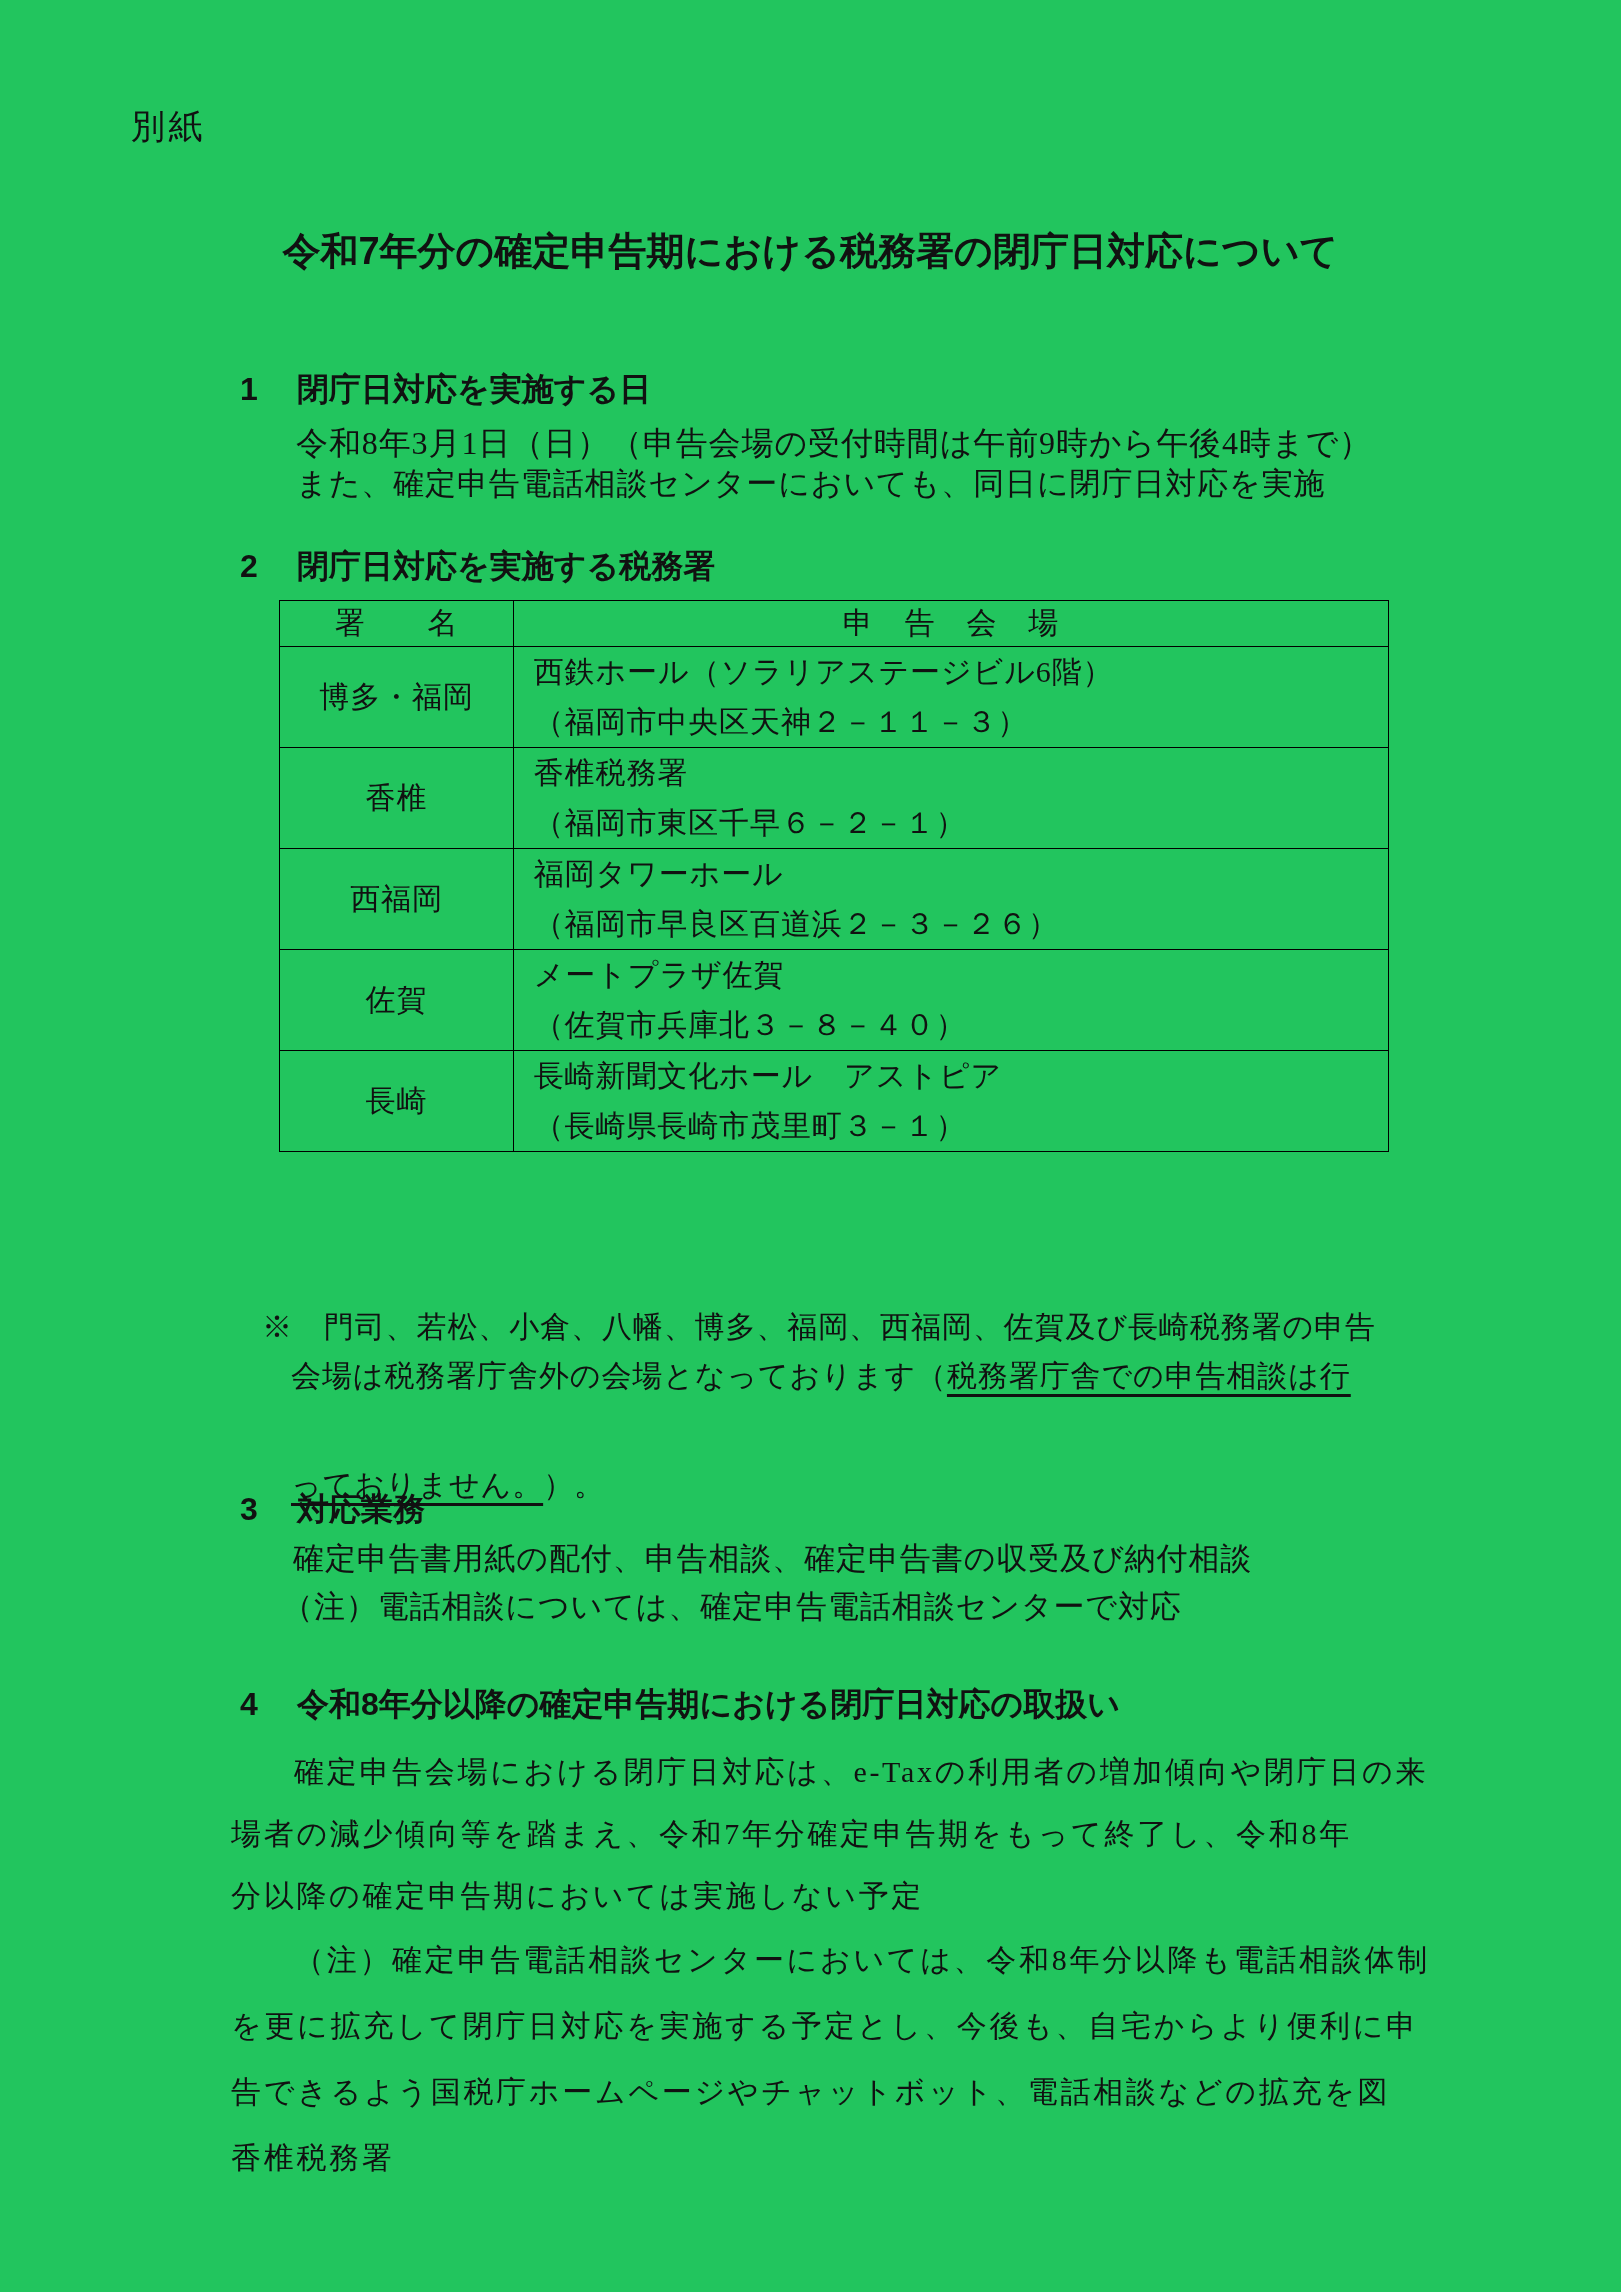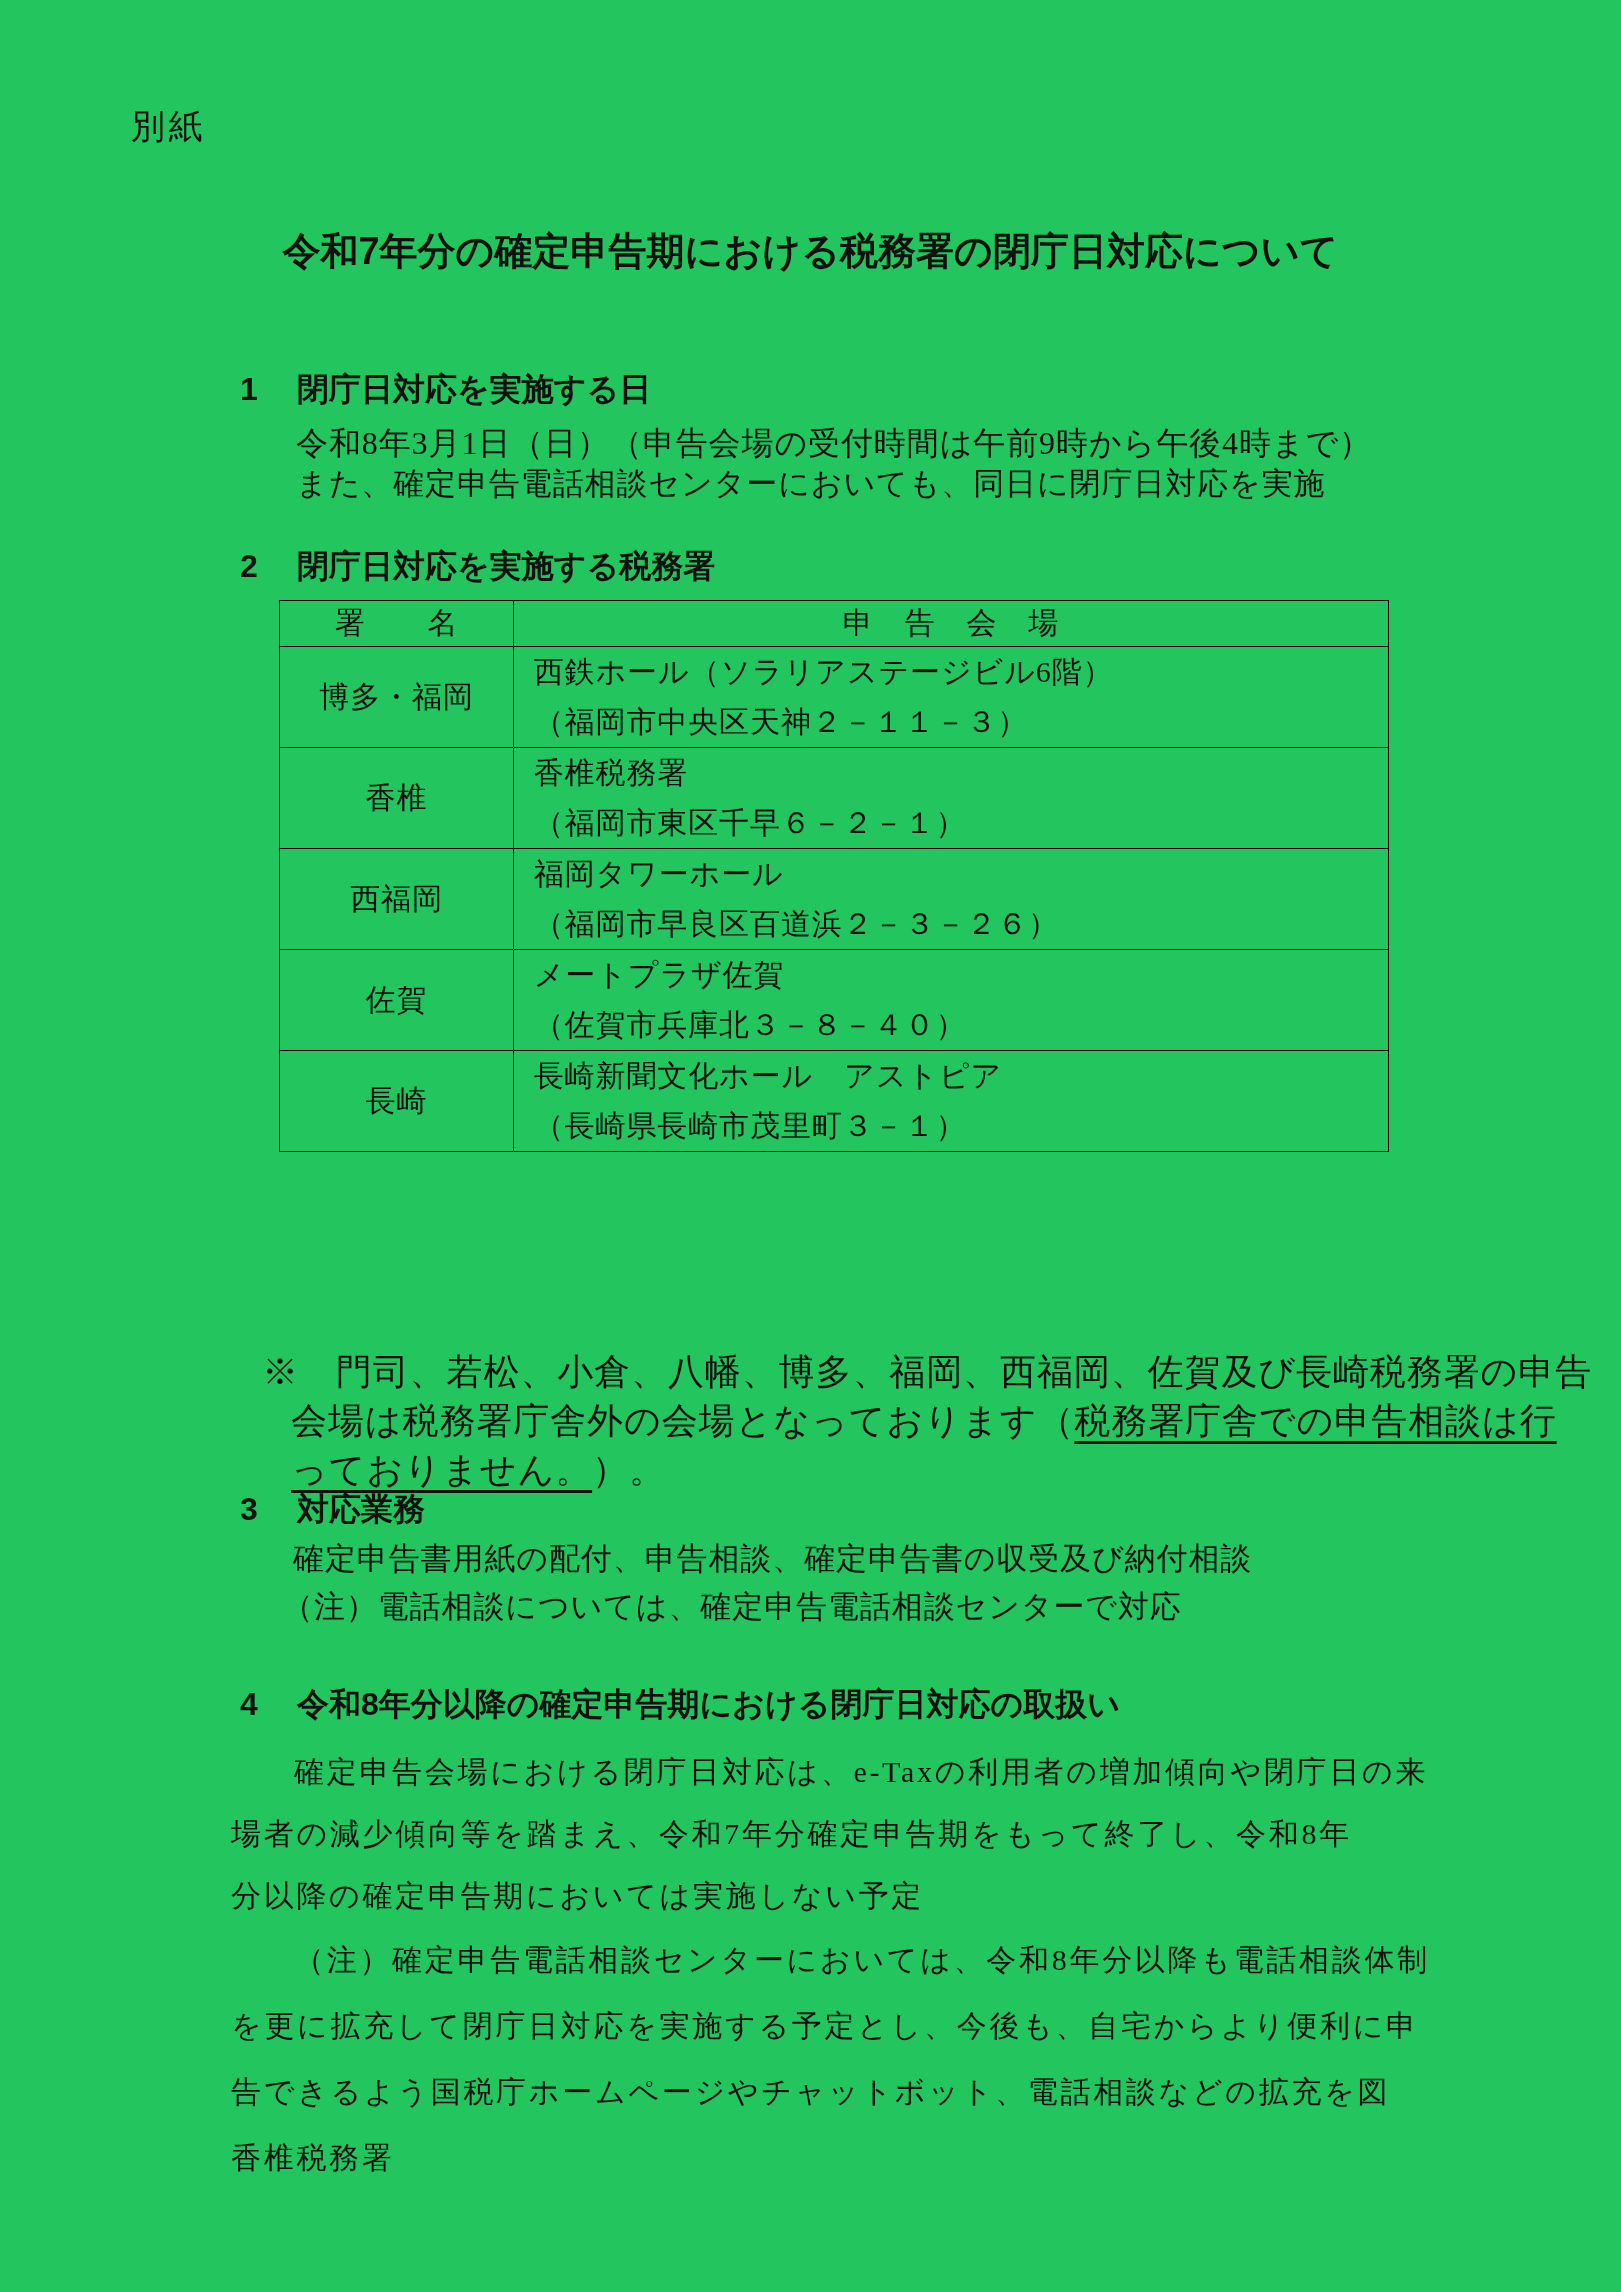--- a/index.html
+++ b/index.html
@@ -41,24 +41,24 @@
     font-weight: normal;
   }
   .offices-table .col-name  { width: 233px; }
   .offices-table .col-venue { width: 874px; }
   .offices-table thead th { height: 45px; text-align: center; vertical-align: middle; }
   .offices-table tbody td { height: 100px; vertical-align: middle; }
   .name-cell { text-align: center; line-height: 50px; }
   .venue-cell { text-align: left; }
   .venue-cell div { line-height: 50px; padding-left: 19.7px; }
 
-  .note-line { font-size: 36px; letter-spacing: 0.9px; margin-top: 41px; }
+  .note-line { font-size: 30px; letter-spacing: 0.9px; }
   .note-l1 { left: 262px; top: 1307px; }
   .note-l2 { left: 291px; top: 1356px; }
-  .note-l3 { left: 291px; top: 1405px; }
+  .note-l3 { left: 291px; top: 1465px; }
   .u {
     text-decoration: underline;
     text-decoration-thickness: 2.7px;
     text-underline-offset: 8px;
   }
 
   .s3-line1 { left: 293px; top: 1538px; font-size: 31px; }
   .s3-line2 { left: 282px; top: 1586px; font-size: 31px; }
 
   .s4-para { left: 231px; font-size: 30px; letter-spacing: 2.7px; white-space: nowrap; }

